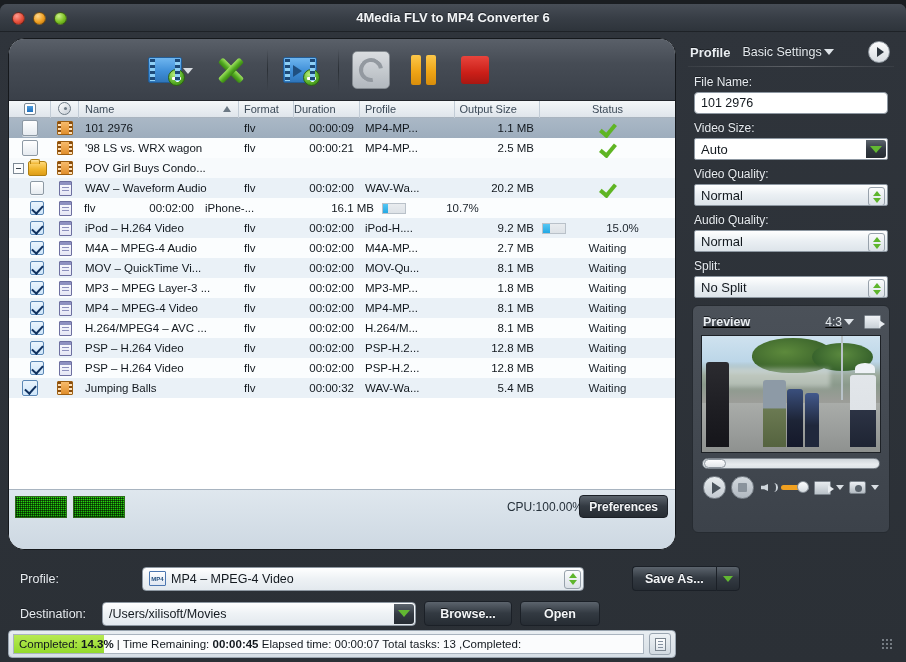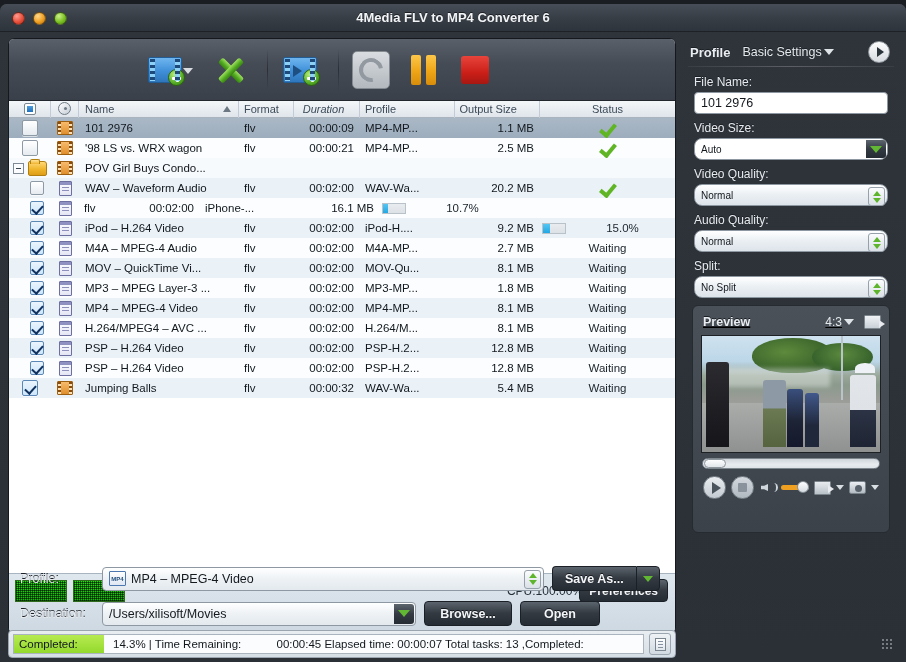--- a/index.html
+++ b/index.html
@@ -31,22 +31,22 @@
   .traffic { position: absolute; left: 12px; top: 8px; display: flex; gap: 8px; }
   .tl { width: 13px; height: 13px; border-radius: 50%; border: 1px solid rgba(0,0,0,.45); }
   .tl.r { background: radial-gradient(circle at 35% 28%, #ff9c91 0%, #e8513c 55%, #a62b1c 100%); }
   .tl.y { background: radial-gradient(circle at 35% 28%, #ffd98e 0%, #f0a022 55%, #b06c0d 100%); }
   .tl.g { background: radial-gradient(circle at 35% 28%, #ccf08a 0%, #7cc124 55%, #4a8512 100%); }
 
   
   .body-area { position: absolute; left: 0; top: 28px; right: 0; bottom: 0; }
 
   .left-pane {
-    position: absolute; left: 8px; top: 6px; width: 668px; height: 596px;
-    border-radius: 6px;
+    position: absolute; left: 8px; top: 6px; width: 668px; height: 512px;
+    border-radius: 16px;
     background: #dfe6ec;
     border: 1px solid #15181c;
     overflow: hidden;
   }
   
   .toolbar {
     height: 62px;
     background: linear-gradient(180deg,#5a6069 0%,#464c55 40%,#3a4049 100%);
     border-bottom: 1px solid #23272d;
     position: relative;
@@ -124,21 +124,21 @@
     background: linear-gradient(180deg,#f4f7f9 0%,#dfe5eb 100%);
     border-bottom: 1px solid #a9b4bf;
     font-size: 11px; color: #3c4a58;
   }
   .thead > div { position: relative; height: 17px; line-height: 17px; border-right: 1px solid #c2ccd6; }
   .thead > div:last-child { border-right: none; }
   .c-chk  { width: 42px; text-align: center; }
   .c-disc { width: 28px; text-align: center; }
   .c-name { width: 160px; padding-left: 6px; }
   .c-fmt  { width: 55px; padding-left: 5px; }
-  .c-dur  { width: 66px; text-align: center; padding-right: 6px; font-style: italic; }
+  .c-dur  { width: 66px; text-align: left; padding-right: 6px; }
   .c-prof { width: 95px; padding-left: 5px; }
   .c-size { width: 85px; text-align: right; padding-right: 22px; }
   .c-stat { width: 135px; text-align: center; }
 
   .hdr-allbox {
     display: inline-block; width: 12px; height: 12px; vertical-align: -2px;
     background: #fff; border: 1px solid #7a8893; border-radius: 2px; position: relative;
   }
   .hdr-allbox::after {
     content:""; position:absolute; left:2px; top:2px; right:2px; bottom:2px;
@@ -314,21 +314,21 @@
     position: absolute; left: 8px; right: 8px; bottom: 8px; height: 28px;
     border-radius: 4px; background: linear-gradient(180deg,#e8edf1 0%,#d6dee5 100%);
     border: 1px solid #9aa5b0; display: flex; align-items: center; padding: 0 4px;
   }
   .prog-field {
     flex: 1; height: 20px; background: #fbfcfd; border: 1px solid #aab4bf; position: relative; overflow:hidden;
     display: flex; align-items: center;
   }
   .prog-fill { position: absolute; left:0; top:0; bottom:0; background: linear-gradient(180deg,#b7ea52 0%,#93d92c 100%); }
   .prog-label { position: relative; font-size: 11.5px; color: #12181e; padding-left: 5px; white-space: nowrap; }
-  .prog-label b { font-weight: normal; margin-left: 32px; }
+  .prog-label b { font-weight: bold; }
   .log-btn {
     width: 22px; height: 22px; margin-left: 5px; border-radius: 3px; flex: none;
     background: linear-gradient(180deg,#eef2f5,#d2dae1); border: 1px solid #9aa5b0;
     display:flex; align-items:center; justify-content:center;
   }
   .log-ic { width: 11px; height: 13px; background: linear-gradient(180deg,#fff,#e0e6ec); border: 1px solid #7b858f; position: relative; }
   .log-ic::after { content:""; position:absolute; left:2px; right:2px; top:2px; bottom:2px;
     background: repeating-linear-gradient(180deg,#8591a0 0 1px, transparent 1px 3px); }
 
   
@@ -345,22 +345,22 @@
   .rp-arrowbtn::after { content:""; width:0;height:0;border-top:5px solid transparent;border-bottom:5px solid transparent;border-left:7px solid #2b333b; margin-left:2px; }
   .rp-divider { height:1px; background: linear-gradient(90deg,rgba(255,255,255,.05),rgba(255,255,255,.22),rgba(255,255,255,.05)); margin: 0 4px 8px; }
 
   .fld { padding: 0 10px; margin-bottom: 7px; }
   .fld .cap { font-size: 12px; color: #e6eaee; text-shadow: 0 -1px 0 #1b1f24; margin-bottom: 3px; }
   .txtin {
     height: 22px; border-radius: 4px; background: #fff; border: 1px solid #8d97a1;
     font-size: 12.5px; color: #12181e; display:flex; align-items:center; padding-left: 6px;
   }
   .selin {
-    height: 22px; border-radius: 8px; position: relative; border: 1px solid #8d97a1;
-    background: #fff; font-size: 10px; color:#12181e; display:flex; align-items:center; padding-left:6px;
+    height: 22px; border-radius: 2px; position: relative; border: 1px solid #8d97a1;
+    background: #fff; font-size: 13px; color:#12181e; display:flex; align-items:center; padding-left:6px;
   }
   .selin.grey { background: linear-gradient(180deg,#ffffff 0%,#eaeff3 50%,#dde4ea 100%); }
 
   .preview-box {
     margin: 6px 8px 0; border-radius: 6px; height: 228px;
     background: linear-gradient(180deg,#4b5159 0%,#3c424a 100%);
     border: 1px solid #262b31; position: relative; padding: 6px; text-decoration: underline;
   }
   .pv-head { display:flex; align-items:center; height: 20px; padding: 0 2px 0 4px; }
   .pv-head .t { font-size: 12.5px; font-weight: bold; color:#e9edf1; text-shadow:0 -1px 0 #1b1f24; }
@@ -745,21 +745,21 @@
       <div class="cpubar">
         <div class="meters">
           <div class="meter"></div>
           <div class="meter"></div>
         </div>
         <div class="cpu-txt">CPU:100.00%</div>
         <div class="pref-btn">Preferences</div>
       </div>
     </div>
 
-    <div class="formrow" style="top: 534px;">
+    <div class="formrow" style="top: 534px; gap: 40px;">
       <div class="lbl" style="width:94px; padding-left:12px;">Profile:</div>
       <div class="combo" style="width:442px;">
         <span class="prof-ic">MP4</span>
         <span>MP4 – MPEG-4 Video</span>
         <span class="stepper">
             <i class="up"></i>
             <i class="dn"></i>
           </span>
       </div>
       <div class="split-btn" style="margin-left:8px;border-radius:7px;">

